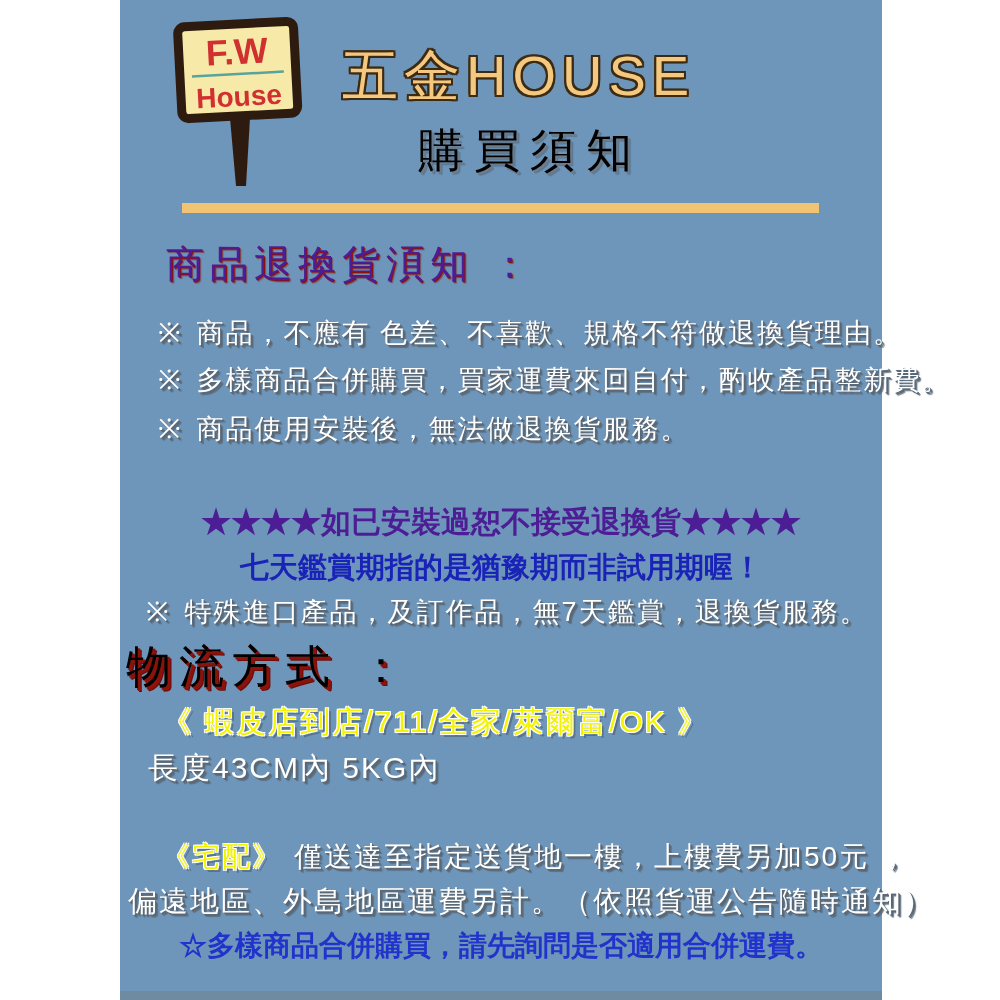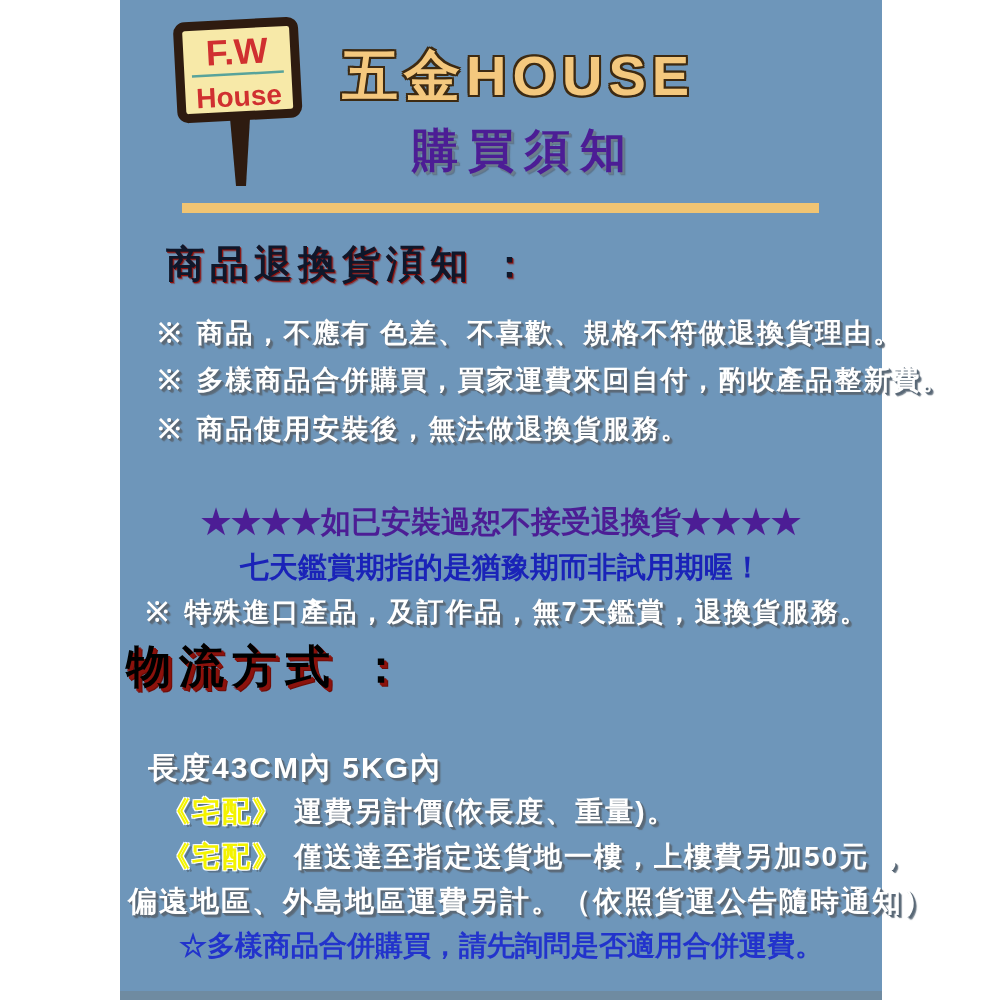--- a/index.html
+++ b/index.html
@@ -1,35 +1,35 @@
 <!DOCTYPE html>
 <html><head>
 <meta charset="utf-8">
 <style>
   html,body{margin:0;padding:0;}
   .page{position:relative;width:1000px;height:1000px;background:#ffffff;overflow:hidden;
         font-family:"Liberation Sans", sans-serif;}
   .canvas{position:absolute;left:120px;top:0;width:762px;height:1000px;background:#6e96ba;}
-  .line{position:absolute;white-space:nowrap;font-weight:bold;line-height:1.15;
+  .line{position:absolute;white-space:nowrap;font-weight:normal;line-height:1.15;
         font-family:"Liberation Sans", sans-serif;}
   .center{left:0;width:100%;text-align:center;}
 
   
   .sign{position:absolute;left:50px;top:16px;width:136px;height:174px;}
 
   
   .title{left:222px;top:44px;font-size:56px;letter-spacing:6px;color:#f4c87e;
     text-shadow:-2px -2px 0 #3d2a12,-2px 2px 0 #3d2a12,2px -2px 0 #3d2a12,2px 2px 0 #3d2a12,
                 -2px 0 0 #3d2a12,2px 0 0 #3d2a12,0 -2px 0 #3d2a12,0 2px 0 #3d2a12;}
-  .subtitle{left:292px;top:124px;font-size:46px;letter-spacing:10px;color:#4c1d95;
+  .subtitle{left:298px;top:124px;font-size:46px;letter-spacing:10px;color:#000000;
     text-shadow:2px 2px 0 #6b7c8c,3px 3px 1px rgba(80,95,110,.6);}
   .divider{position:absolute;left:62px;top:203px;width:637px;height:10px;background:#f0c473;}
 
   
-  .heading-red{left:46px;top:243px;font-size:38px;letter-spacing:6px;color:#0f172a;
+  .heading-red{left:46px;top:243px;font-size:38px;letter-spacing:6px;color:#4c1d95;
     text-shadow:1px 1px 0 #8f0f0a,2px 2px 1px rgba(120,15,10,.45);}
   .logi-red{left:6px;top:641px;font-size:45px;letter-spacing:8px;color:#000000;
     text-shadow:2px 2px 0 #8c120c,3px 3px 0 #8c120c,4px 4px 0 #6d0e09;}
 
   
   .pop{color:#ffffff;font-size:27px;letter-spacing:2px;
     text-shadow:1px 1px 0 #5a6977,2px 2px 0 #5a6977,3px 3px 1px rgba(90,105,119,.85);}
   .marker{display:inline-block;margin-right:14px;}
   .hl-tan{color:#eec08a;}
 
@@ -81,26 +81,24 @@
 
     <div class="line serif-blue center" style="top:505px;font-size:30px;">★★★★如已安裝過恕不接受退換貨★★★★</div>
     <div class="line serif-blue center" style="top:551px;font-size:29px;color:#1a23b8;">七天鑑賞期指的是猶豫期而非試用期喔！</div>
 
     <div class="line pop" style="left:26px;top:597px;">
       <span class="marker">※</span><span>特殊進口產品，及訂作品，無7天鑑賞，退換貨服務。</span>
     </div>
 
     <div class="line logi-red">物流方式 ：</div>
 
+    <div class="line yellow" style="left:42px;top:705px;font-size:30px;letter-spacing:2px;">《 蝦皮店到店/711/全家/萊爾富/OK 》</div>
 
     <div class="line pop" style="left:28px;top:751px;font-size:30px;">長度43CM內 5KG內</div>
 
-    <div class="line pop" style="left:42px;top:796px;font-size:28px;">
-      <span class="yellow tag">《宅配》</span><span>運費另計價(依長度、重量)。</span>
-    </div>
 
     <div class="line pop" style="left:42px;top:841px;font-size:28px;">
       <span class="yellow tag">《宅配》</span><span>僅送達至指定送貨地一樓，上樓費另加50元 ，</span>
     </div>
 
     <div class="line serif-blue center" style="top:930px;font-size:28px;color:#2233cc;">☆多樣商品合併購買，請先詢問是否適用合併運費。</div>
 
     <div class="line pop" style="left:8px;top:885px;font-size:29px;">偏遠地區、外島地區運費另計。（依照貨運公告隨時通知）</div>
 
     <div class="bottom-strip"></div>

